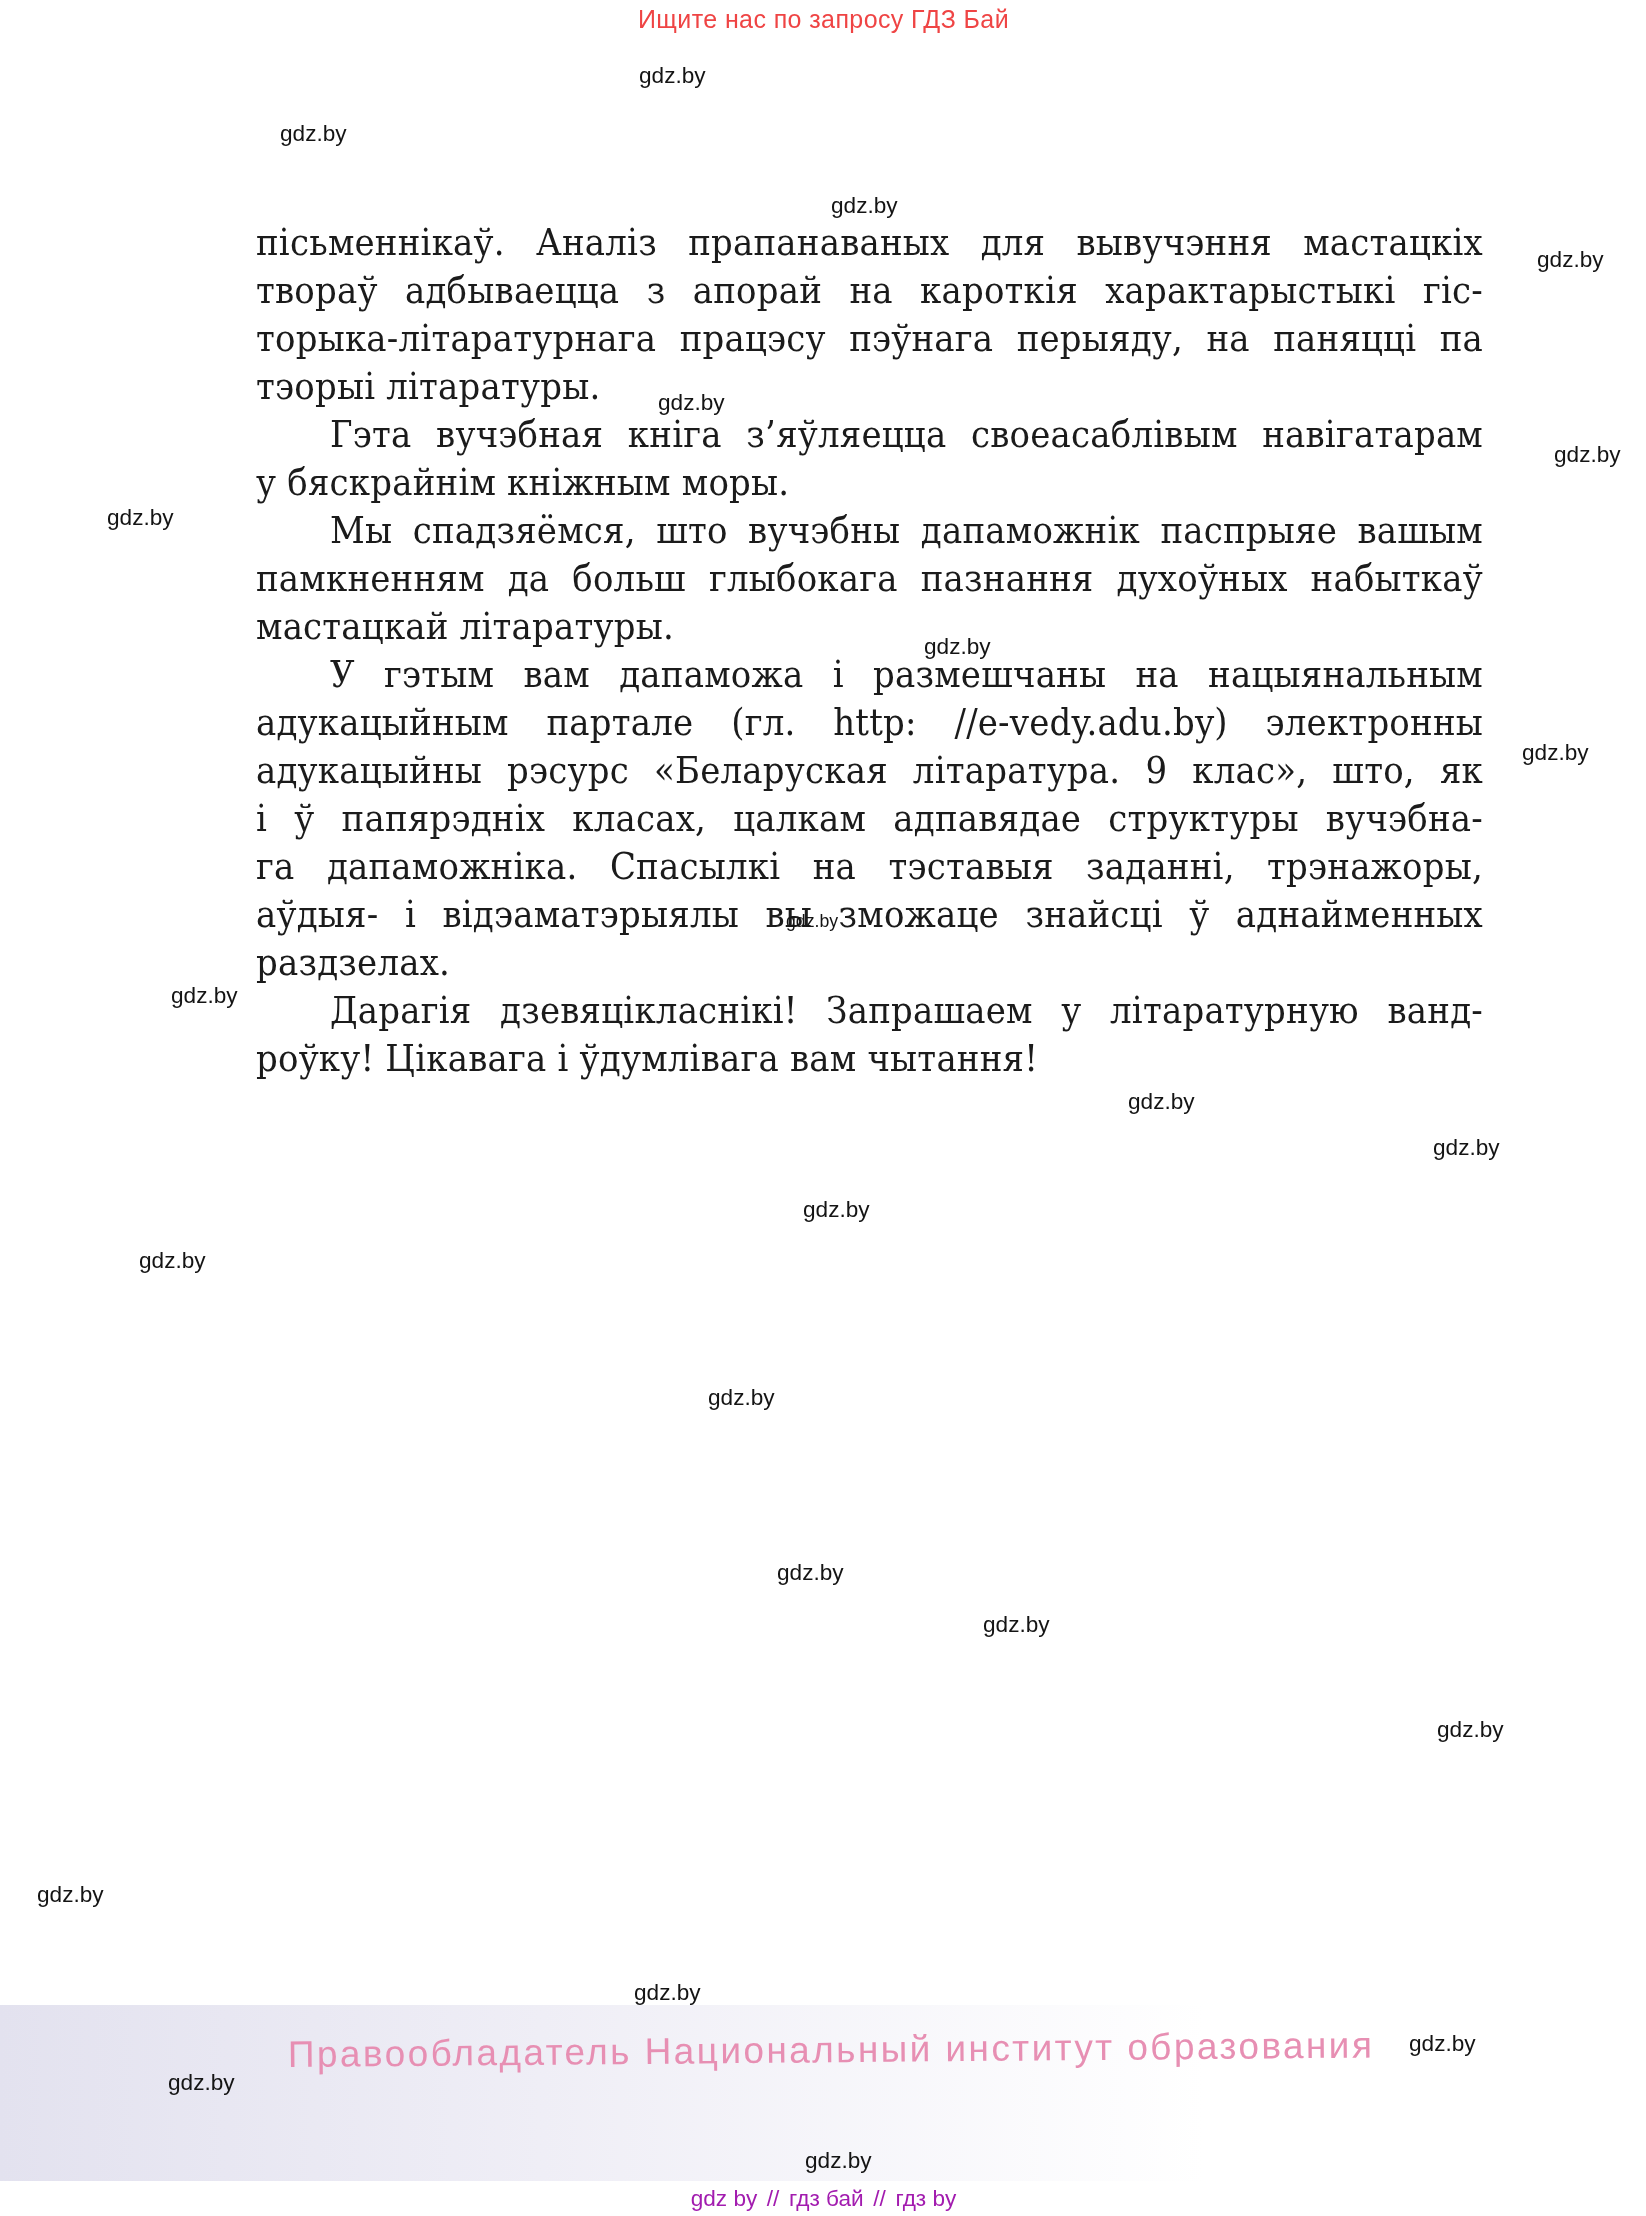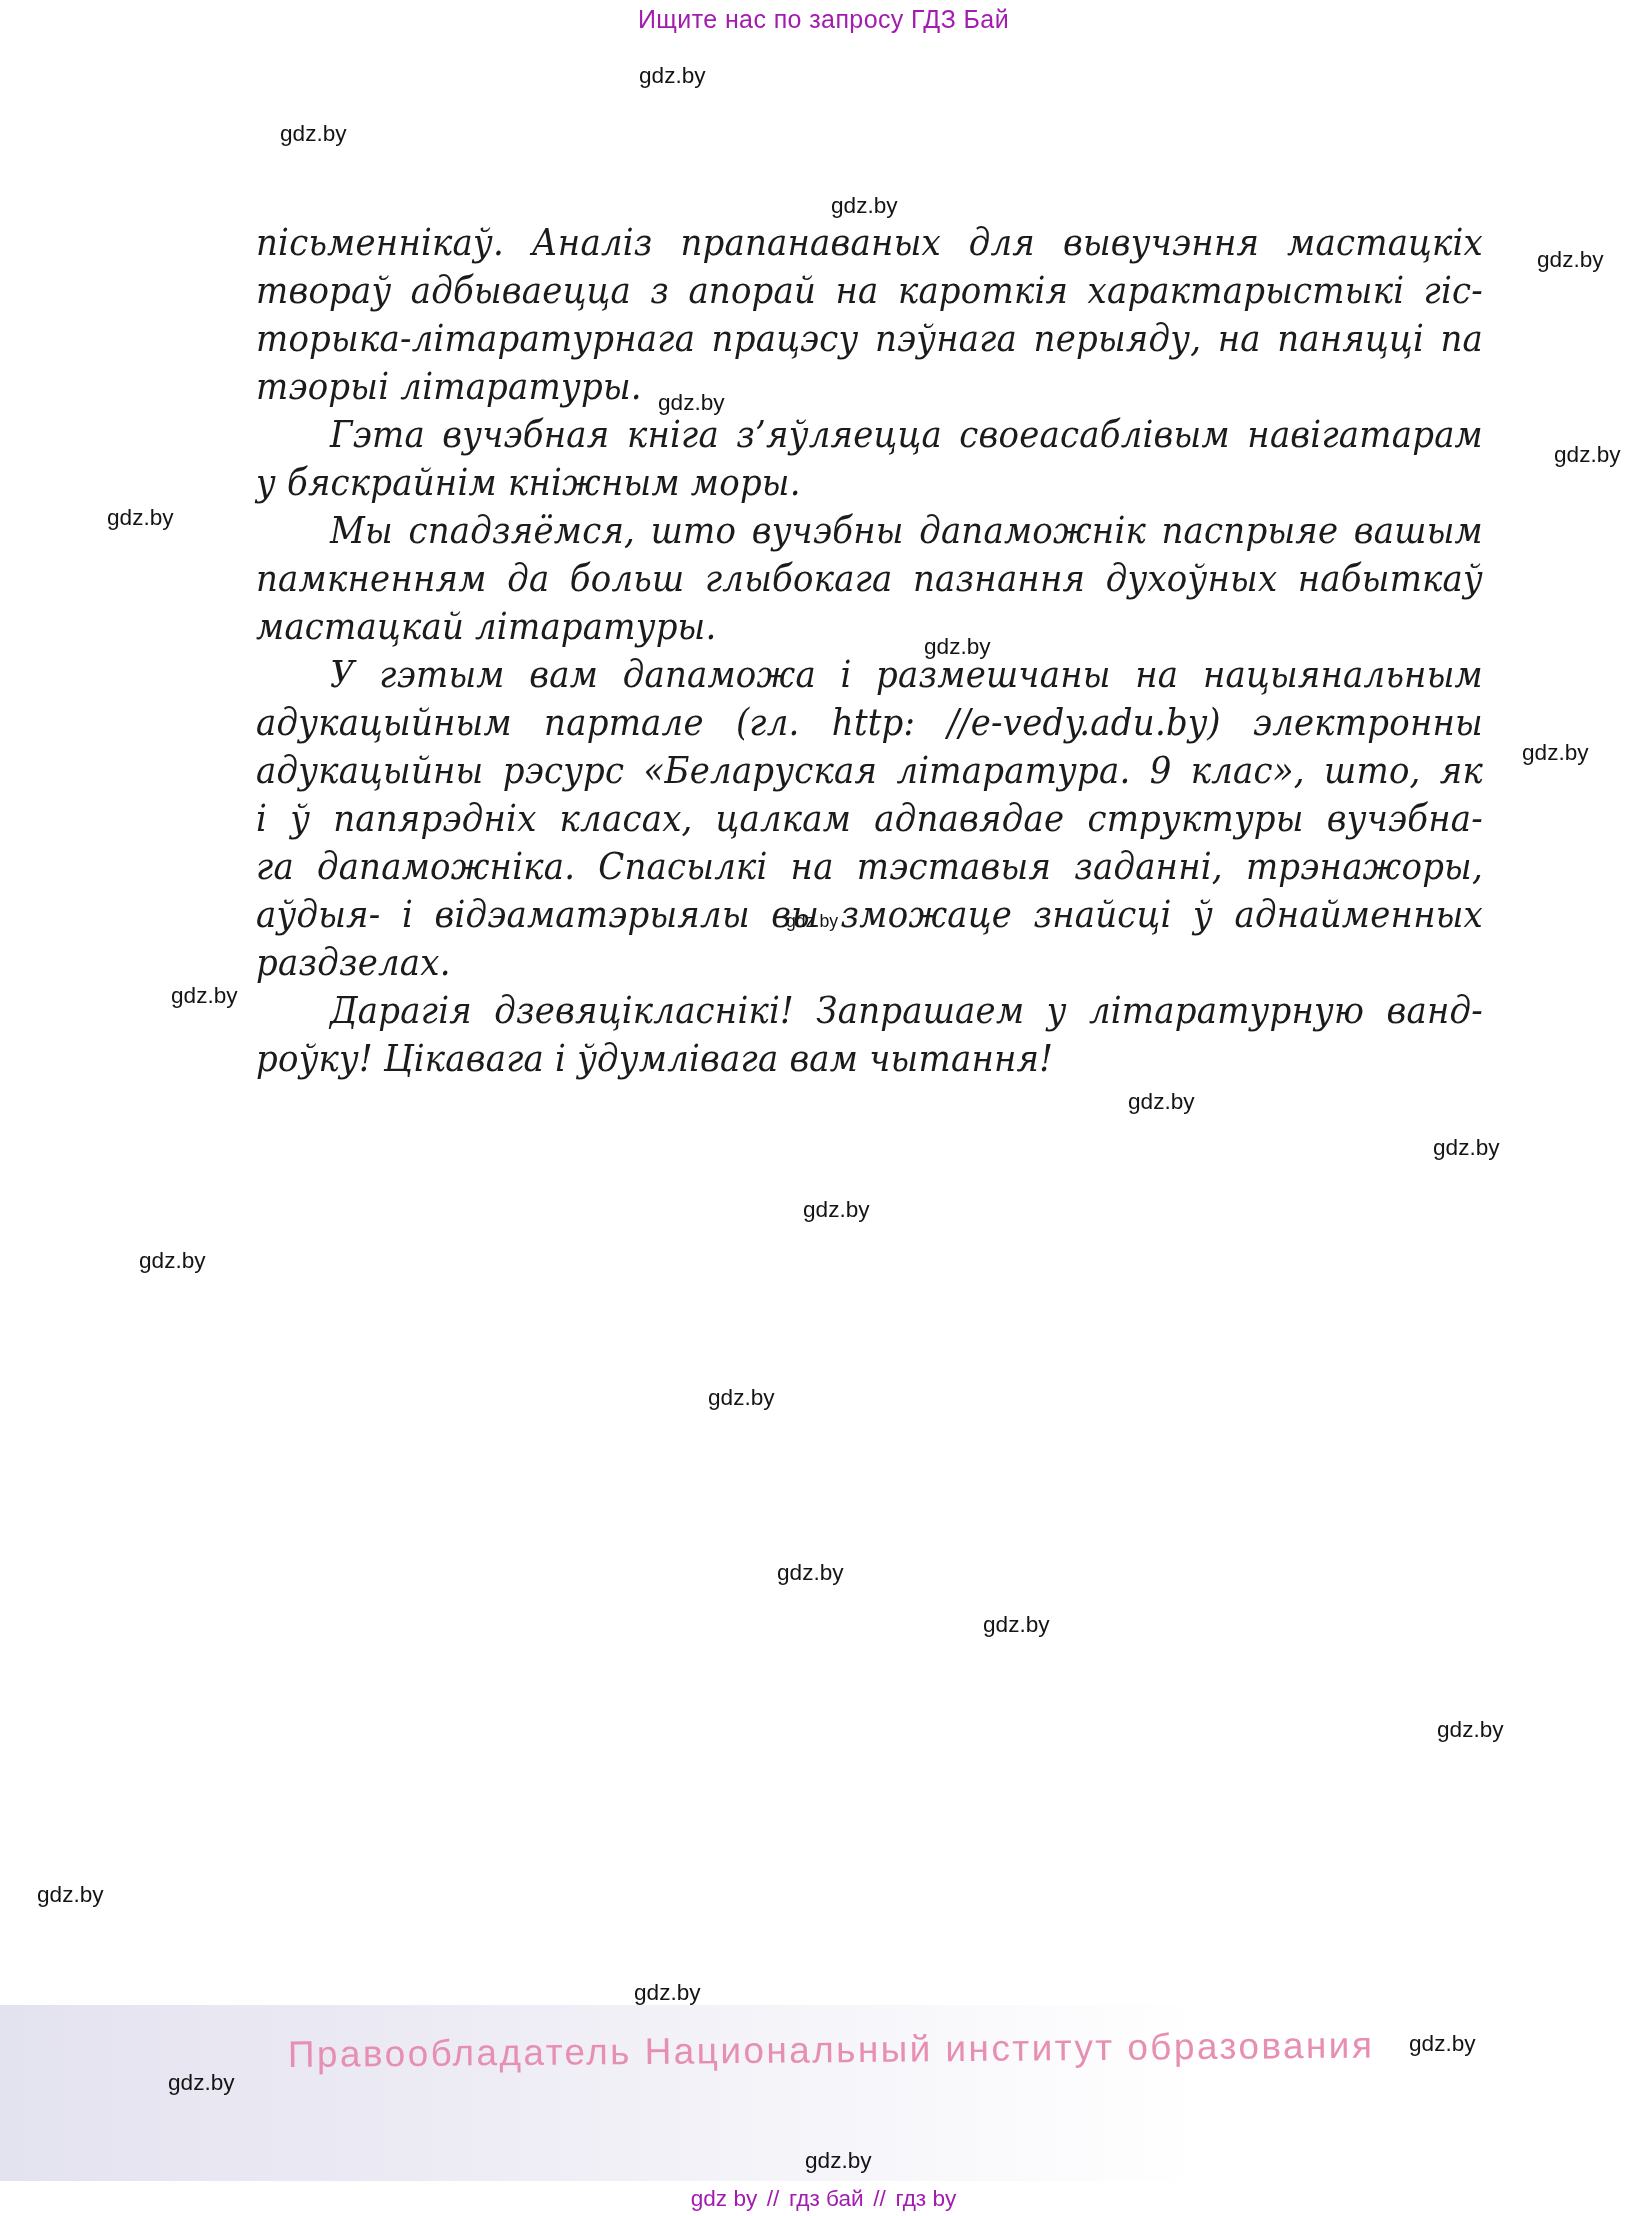--- a/index.html
+++ b/index.html
@@ -26,21 +26,20 @@
   
   .body-text{
     position:absolute;
     left:256px;
     top:218px;
     width:1227px;
     font-family:"DejaVu Serif", serif;
     font-size:34px;
     color:#1b1b1b;
     letter-spacing:0.2px;
-    font-style:italic;
   }
   .line{
     height:48px;
     line-height:48px;
     white-space:normal;
     overflow:visible;
     transform:scaleY(1.12);
     transform-origin:50% 50%;
   }
   .line.fill{
@@ -93,21 +92,21 @@
     white-space:nowrap;
   }
   .footer .flink{ margin:0 4.8px; cursor:pointer; }
   .footer .sep{ margin:0 4.8px; }
 </style>
 </head>
 <body>
 
 <div class="page">
 
-  <div class="promo" style="color: #a21caf;">Ищите нас по запросу ГДЗ Бай</div>
+  <div class="promo" style="color: #ef4444;">Ищите нас по запросу ГДЗ Бай</div>
 
   <div class="body-text" style="color: rgb(27, 27, 27);">
       <div class="line fill">пісьменнікаў. Аналіз прапанаваных для вывучэння мастацкіх</div>
       <div class="line fill">твораў адбываецца з апорай на кароткія характарыстыкі гіс-</div>
       <div class="line fill">торыка-літаратурнага працэсу пэўнага перыяду, на паняцці па</div>
       <div class="line">тэорыі літаратуры.</div>
       <div class="line fill indent">Гэта вучэбная кніга з’яўляецца своеасаблівым навігатарам</div>
       <div class="line">у бяскрайнім кніжным моры.</div>
       <div class="line fill indent">Мы спадзяёмся, што вучэбны дапаможнік паспрыяе вашым</div>
       <div class="line fill">памкненням да больш глыбокага пазнання духоўных набыткаў</div>

